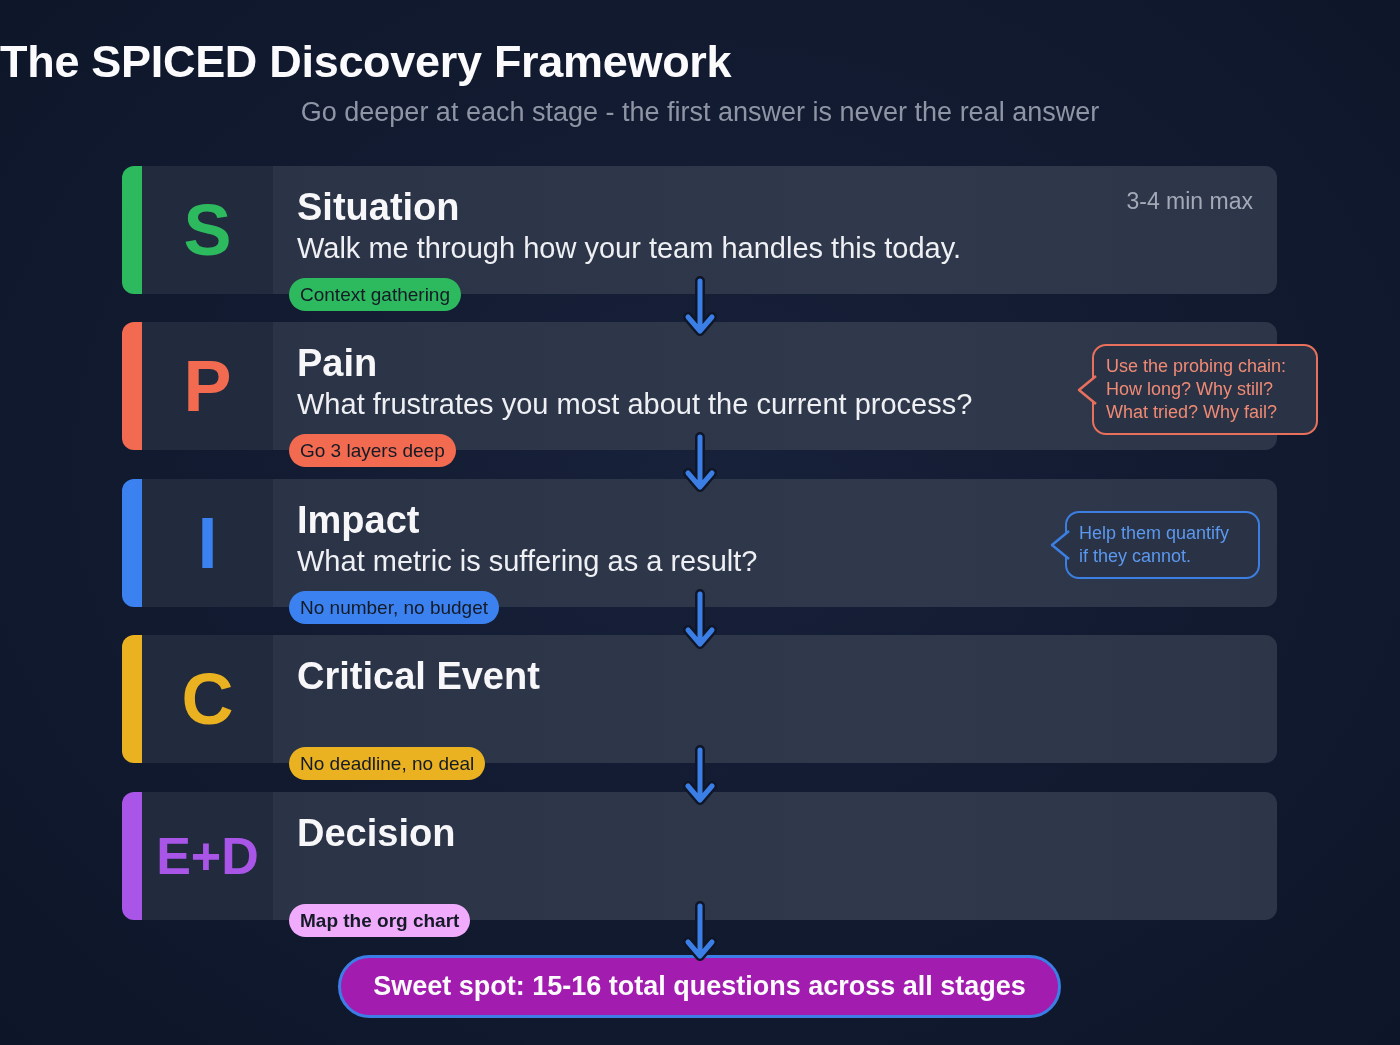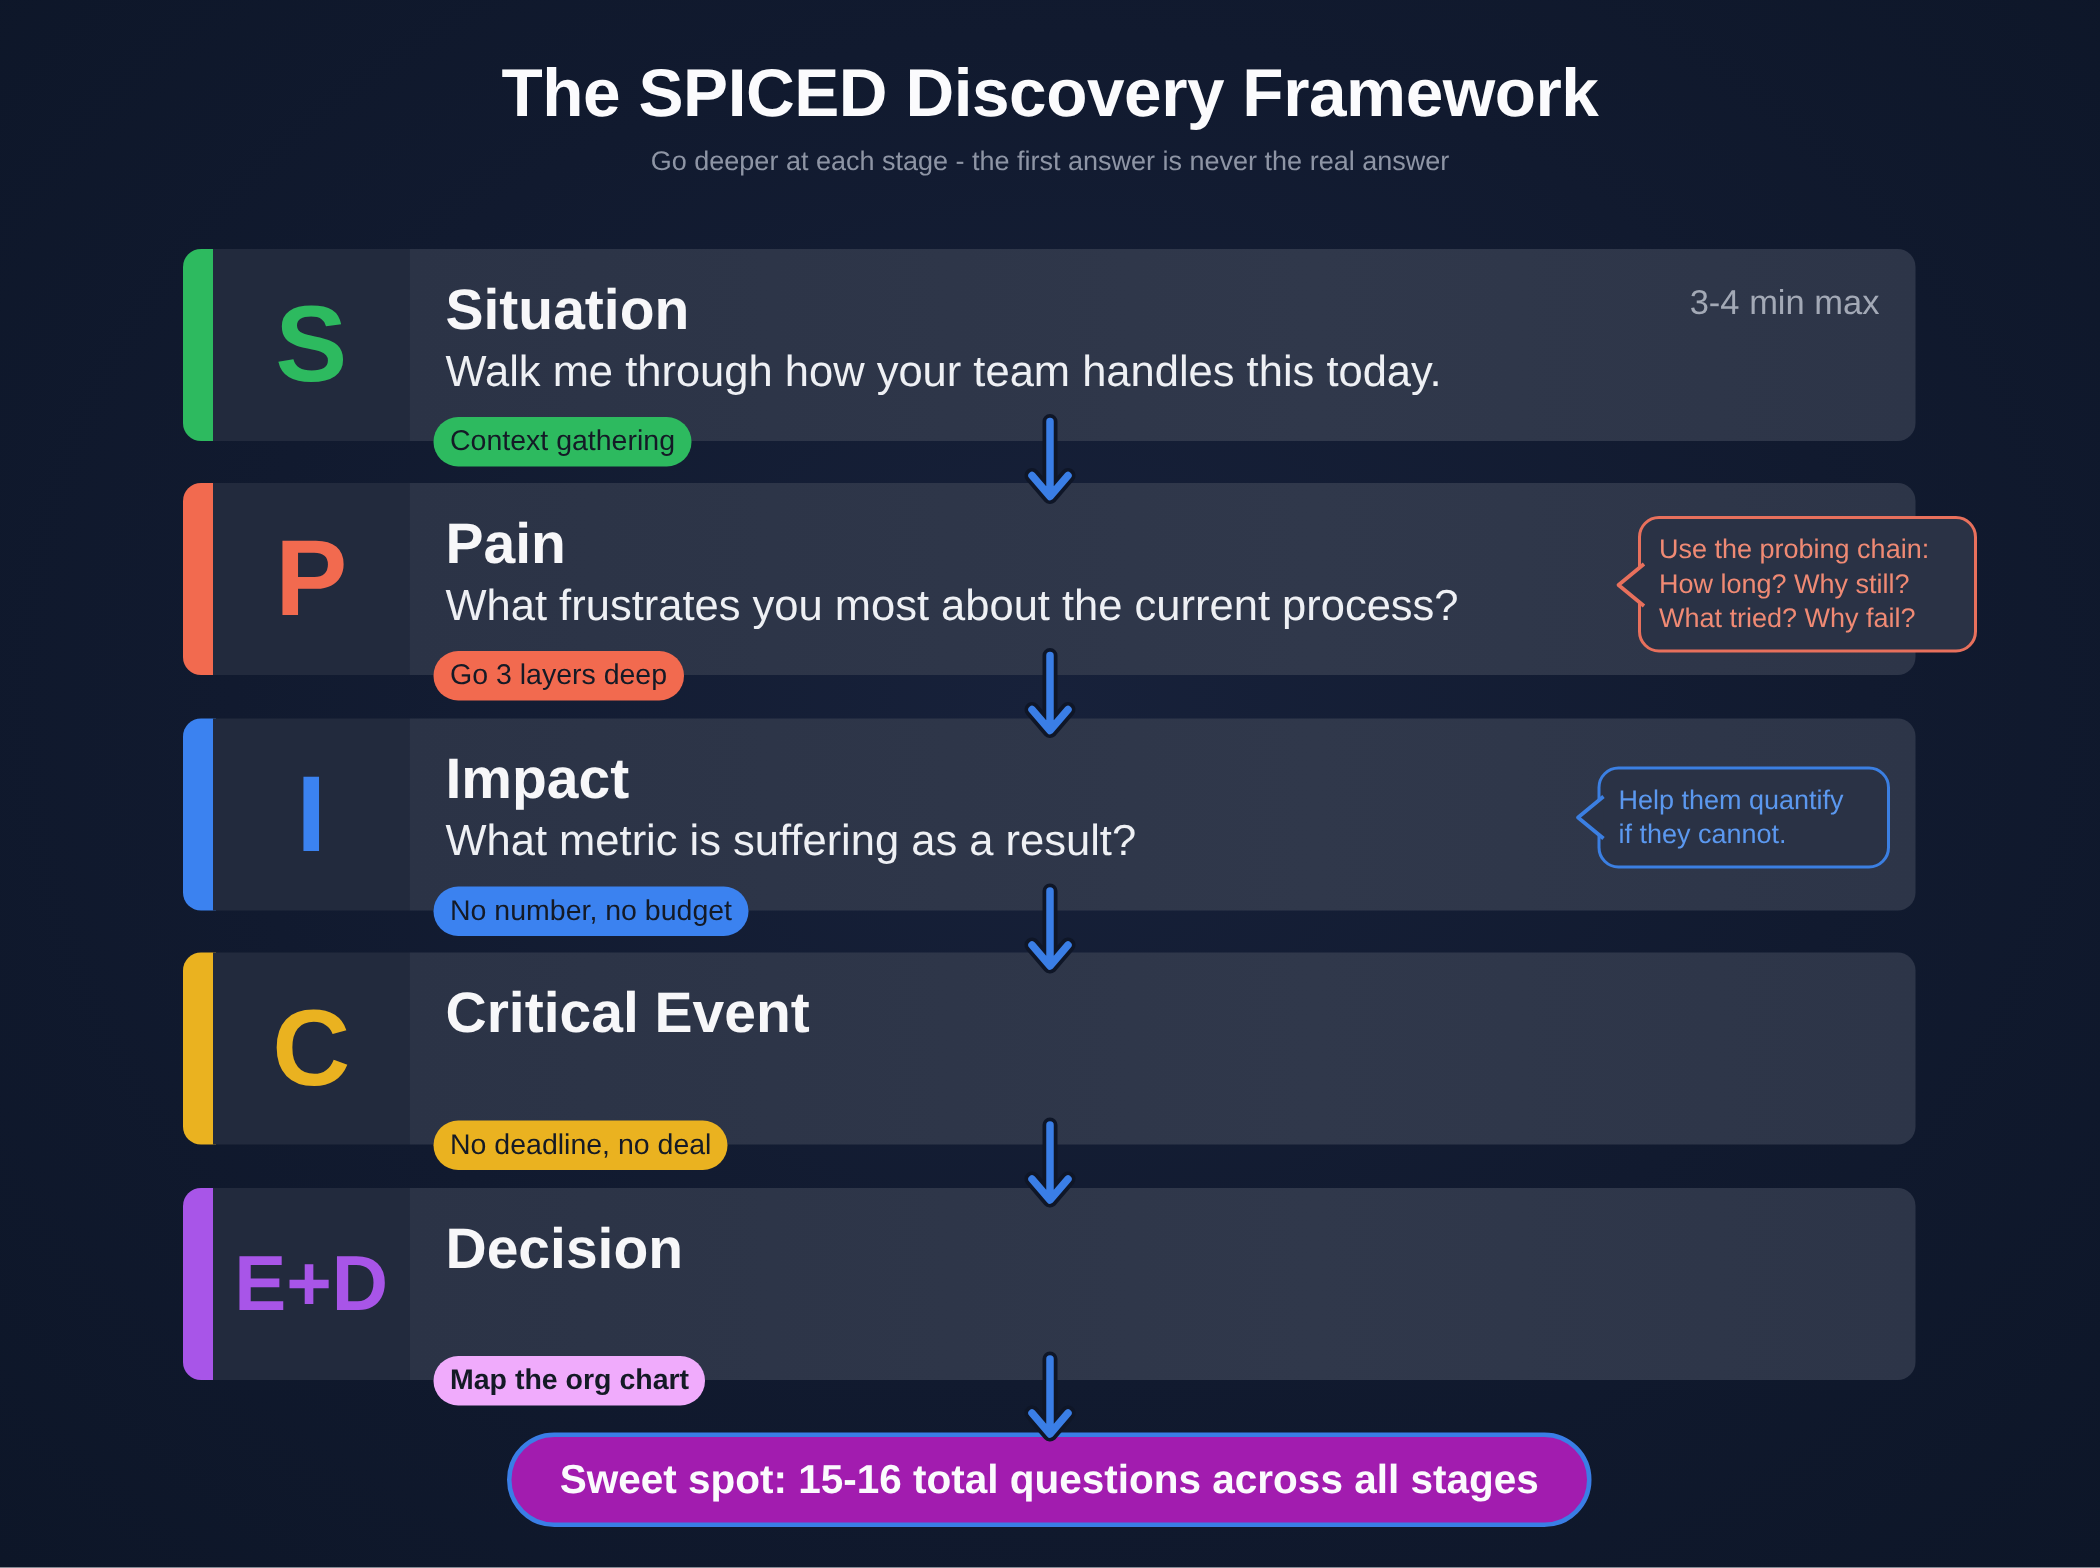--- a/index.html
+++ b/index.html
@@ -6,26 +6,26 @@
   html, body { width: 1400px; height: 1045px; }
   body {
     background: radial-gradient(ellipse at 50% 45%, #17213a 0%, #111a2f 55%, #0d1628 100%);
     font-family: "Liberation Sans", "DejaVu Sans", sans-serif;
     color: #fff;
     position: relative;
     overflow: hidden;
   }
   .title {
     position: absolute; left: 0; right: 0; top: 36px;
-    text-align: center; font-size: 45px; font-weight: 700; color: #fbfbfd;
+    text-align: left; font-size: 45px; font-weight: 700; color: #fbfbfd;
     letter-spacing: -0.3px;
   }
   .subtitle {
     position: absolute; left: 0; right: 0; top: 97px;
-    text-align: center; font-size: 18px; color: #8e95a5;
+    text-align: center; font-size: 27px; color: #8e95a5;
   }
   .card {
     position: absolute; left: 122px; width: 1155px; height: 128px;
     border-radius: 12px; overflow: visible;
   }
   .card .bar {
     position: absolute; left: 0; top: 0; bottom: 0; width: 22px;
     border-radius: 12px 0 0 12px;
   }
   .card .letter-pane {

